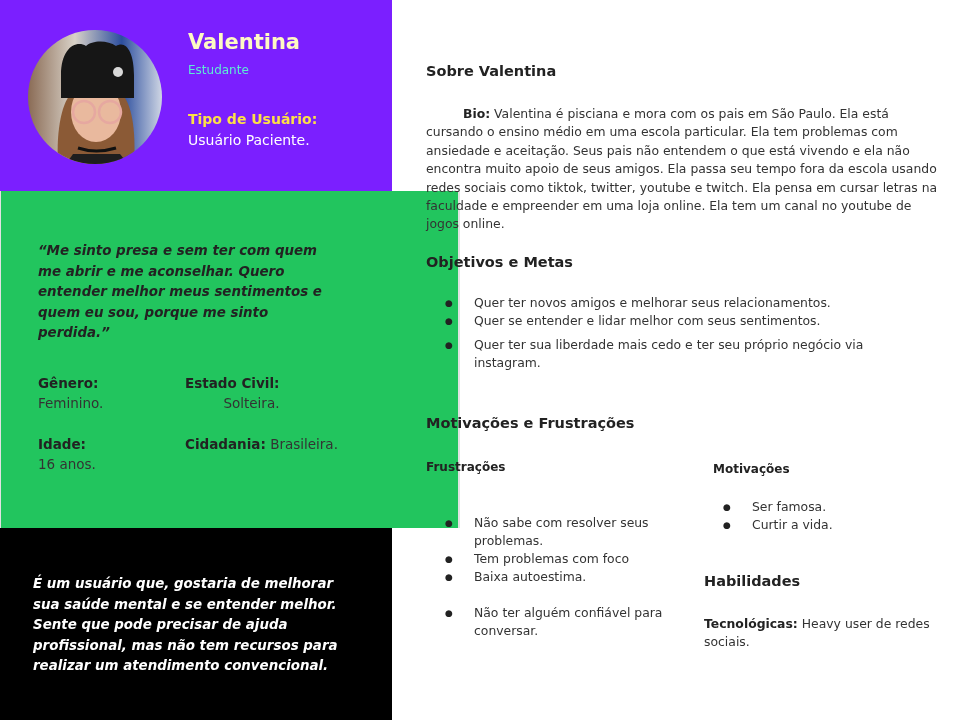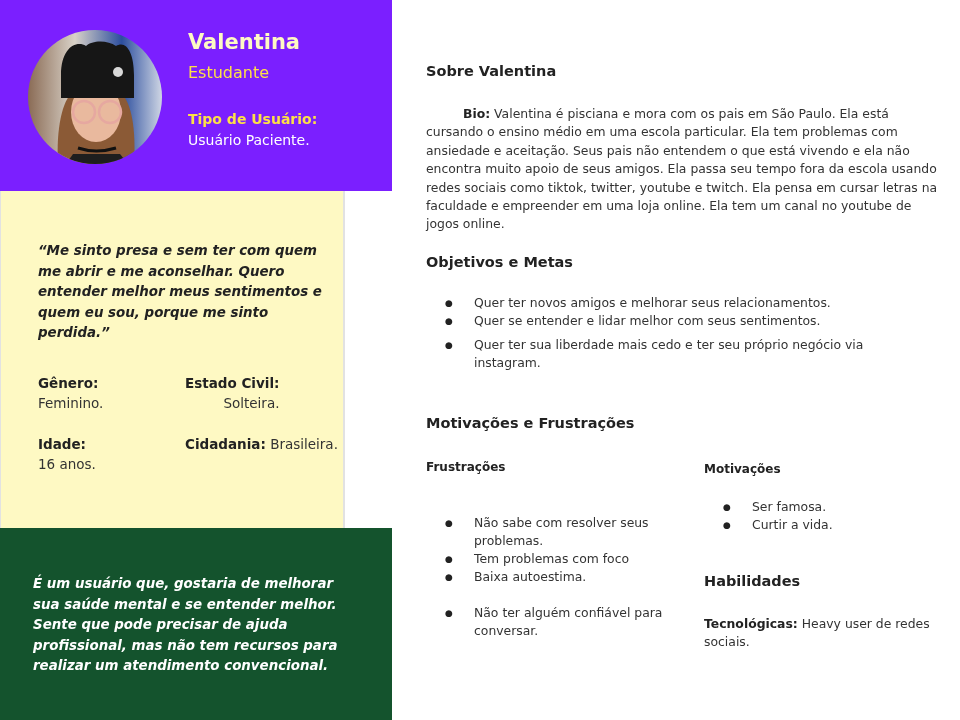--- a/index.html
+++ b/index.html
@@ -3,31 +3,31 @@
   <meta charset="utf-8">
   <style>
     * { box-sizing: border-box; margin: 0; padding: 0; }
     html, body { width: 960px; height: 720px; overflow: hidden; background: #ffffff; }
     body { font-family: "DejaVu Sans", sans-serif; color: #222; position: relative; }
 
     .left-panel { position: absolute; left: 0; top: 0; width: 392px; height: 720px; }
     .header-block { position: absolute; left: 0; top: 0; width: 392px; height: 191px; background: #7b1fff; }
     .avatar { position: absolute; left: 28px; top: 30px; width: 134px; height: 134px; border-radius: 50%; overflow: hidden; }
     .name { position: absolute; left: 188px; top: 30px; font-size: 21px; font-weight: bold; color: #fef9c3; }
-    .role { position: absolute; left: 188px; top: 63px; font-size: 16px; color: #fde047; }
+    .role { position: absolute; left: 188px; top: 63px; font-size: 12px; color: #5eead4; }
     .type-label { position: absolute; left: 188px; top: 111px; font-size: 14px; font-weight: bold; color: #fde047; }
     .type-value { position: absolute; left: 188px; top: 132px; font-size: 14px; color: #fff; }
 
-    .middle-block { position: absolute; left: 0; top: 191px; width: 345px; height: 337px; background: #fef9c3; border-left: 1px solid #e2e2e2; border-right: 2px solid #e2e2e2; }
+    .middle-block { position: absolute; left: 0; top: 191px; width: 460px; height: 337px; background: #22c55e; border-left: 1px solid #e2e2e2; border-right: 2px solid #e2e2e2; }
     .quote { position: absolute; left: 37px; top: 50px; width: 300px; font-size: 13.4px; font-weight: bold; font-style: italic; line-height: 20.5px; color: #222; }
     .field { position: absolute; font-size: 13.5px; line-height: 20px; }
     .field .lbl { font-weight: bold; color: #222; }
     .field .val { color: #333; }
 
-    .bottom-block { position: absolute; left: 0; top: 528px; width: 392px; height: 192px; background: #14532d; }
+    .bottom-block { position: absolute; left: 0; top: 528px; width: 392px; height: 192px; background: #000000; }
     .summary { position: absolute; left: 33px; top: 46px; width: 330px; font-size: 13.4px; font-weight: bold; font-style: italic; line-height: 20.5px; color: #fff; }
 
     .right-panel { position: absolute; left: 392px; top: 0; width: 568px; height: 720px; }
     .h-section { position: absolute; left: 34px; font-size: 14.5px; font-weight: bold; color: #222; }
     .bio { position: absolute; left: 34px; top: 105px; width: 520px; font-size: 12.4px; line-height: 18.4px; color: #333; }
     .bio b { color: #222; margin-left: 37px; }
     ul.bul { position: absolute; list-style: none; font-size: 12.4px; line-height: 18px; color: #333; }
     ul.bul li { position: relative; padding-left: 48px; }
     ul.bul li::before { content: "●"; position: absolute; left: 19px; top: 0; font-size: 9px; color: #222; }
     .sub-h { position: absolute; font-size: 12px; font-weight: bold; color: #222; }
@@ -106,21 +106,21 @@
   <div class="h-section" style="top:415px;">Motivações e Frustrações</div>
 
   <div class="sub-h" style="left:34px; top:460px;">Frustrações</div>
   <ul class="bul" style="left:34px; top:496px; width:250px;">
     <li style="margin-top:18px;">Não sabe com resolver seus problemas.</li>
     <li>Tem problemas com foco</li>
     <li>Baixa autoestima.</li>
     <li style="margin-top:18px;">Não ter alguém confiável para conversar.</li>
   </ul>
 
-  <div class="sub-h" style="left:312px; top:462px;">Motivações</div>
+  <div class="sub-h" style="left:321px; top:462px;">Motivações</div>
   <ul class="bul" style="left:312px; top:498px; width:240px;">
     <li>Ser famosa.</li>
     <li>Curtir a vida.</li>
   </ul>
 
   <div class="h-section" style="left:312px; top:573px;">Habilidades</div>
   <div class="skills"><b>Tecnológicas:</b><span> Heavy user de redes sociais.</span></div>
 </div>
 
 </body></html>

